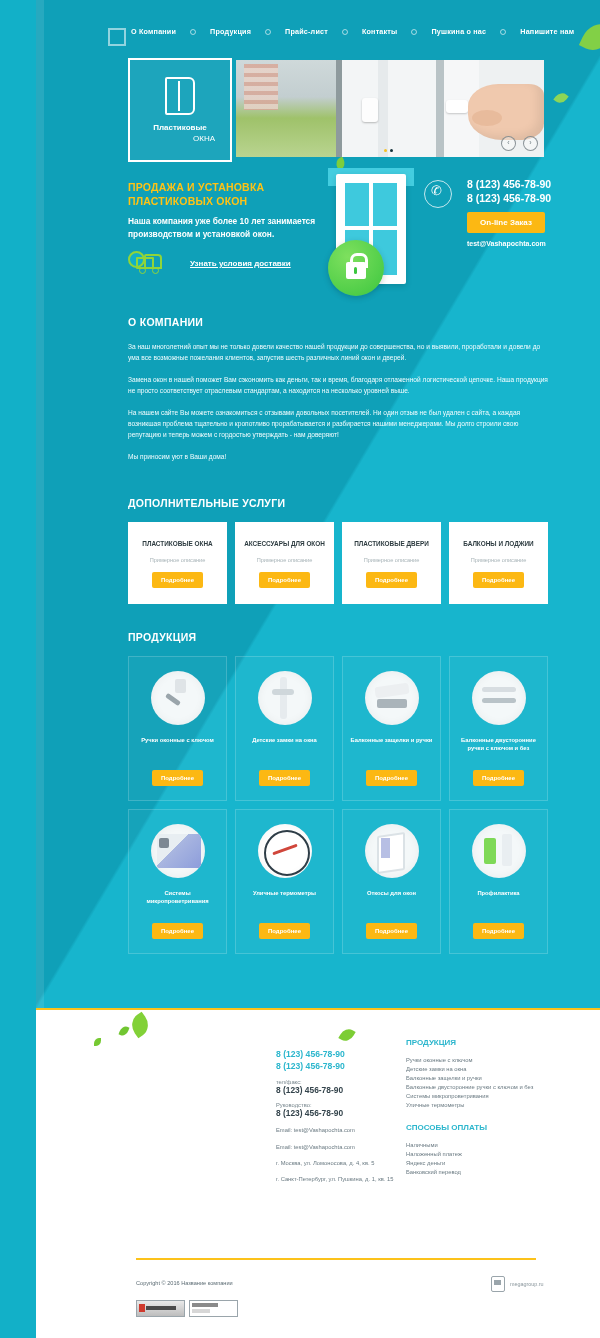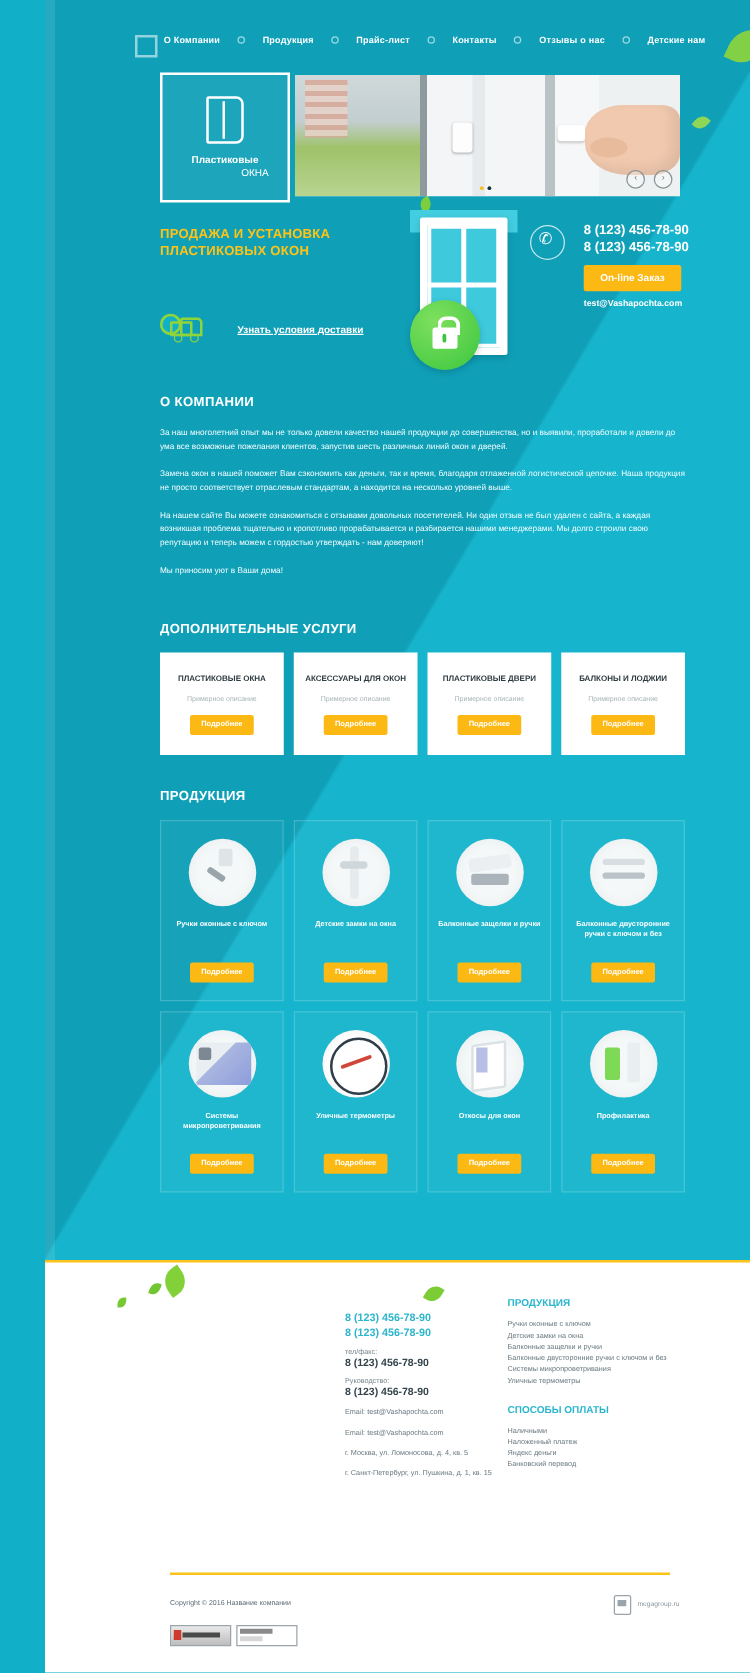--- a/index.html
+++ b/index.html
@@ -203,23 +203,23 @@
     <div class="menu-btn"></div>
     <nav class="nav">
       <a href="#">О Компании</a>
       <span class="dot"></span>
       <a href="#">Продукция</a>
       <span class="dot"></span>
       <a href="#">Прайс-лист</a>
       <span class="dot"></span>
       <a href="#">Контакты</a>
       <span class="dot"></span>
-      <a href="#">Отзывы о нас</a>
+      <a href="#">Пушкина о нас</a>
       <span class="dot"></span>
-      <a href="#">Детские нам</a>
+      <a href="#">Напишите нам</a>
     </nav>
   </div>
 
   <div class="logo">
     <div class="licon"></div>
     <div class="t1">Пластиковые</div>
     <div class="t2">ОКНА</div>
   </div>
 
   <div class="slider">
@@ -235,20 +235,21 @@
       <div class="sarrow">‹</div>
       <div class="sarrow">›</div>
     </div>
   </div>
 
   <section class="hero">
     <h1>
       <span>ПРОДАЖА И УСТАНОВКА</span><br>
       <span>ПЛАСТИКОВЫХ ОКОН</span>
     </h1>
+    <p>Наша компания уже более 10 лет занимается производством и установкой окон.</p>
 
     <div class="deliv">
       <div class="truck">
         <div class="clock"></div>
           <div class="body"></div>
           <div class="cab"></div>
         <div class="w1"></div>
           <div class="w2"></div>
       </div>
       <a href="#">Узнать условия доставки</a>

